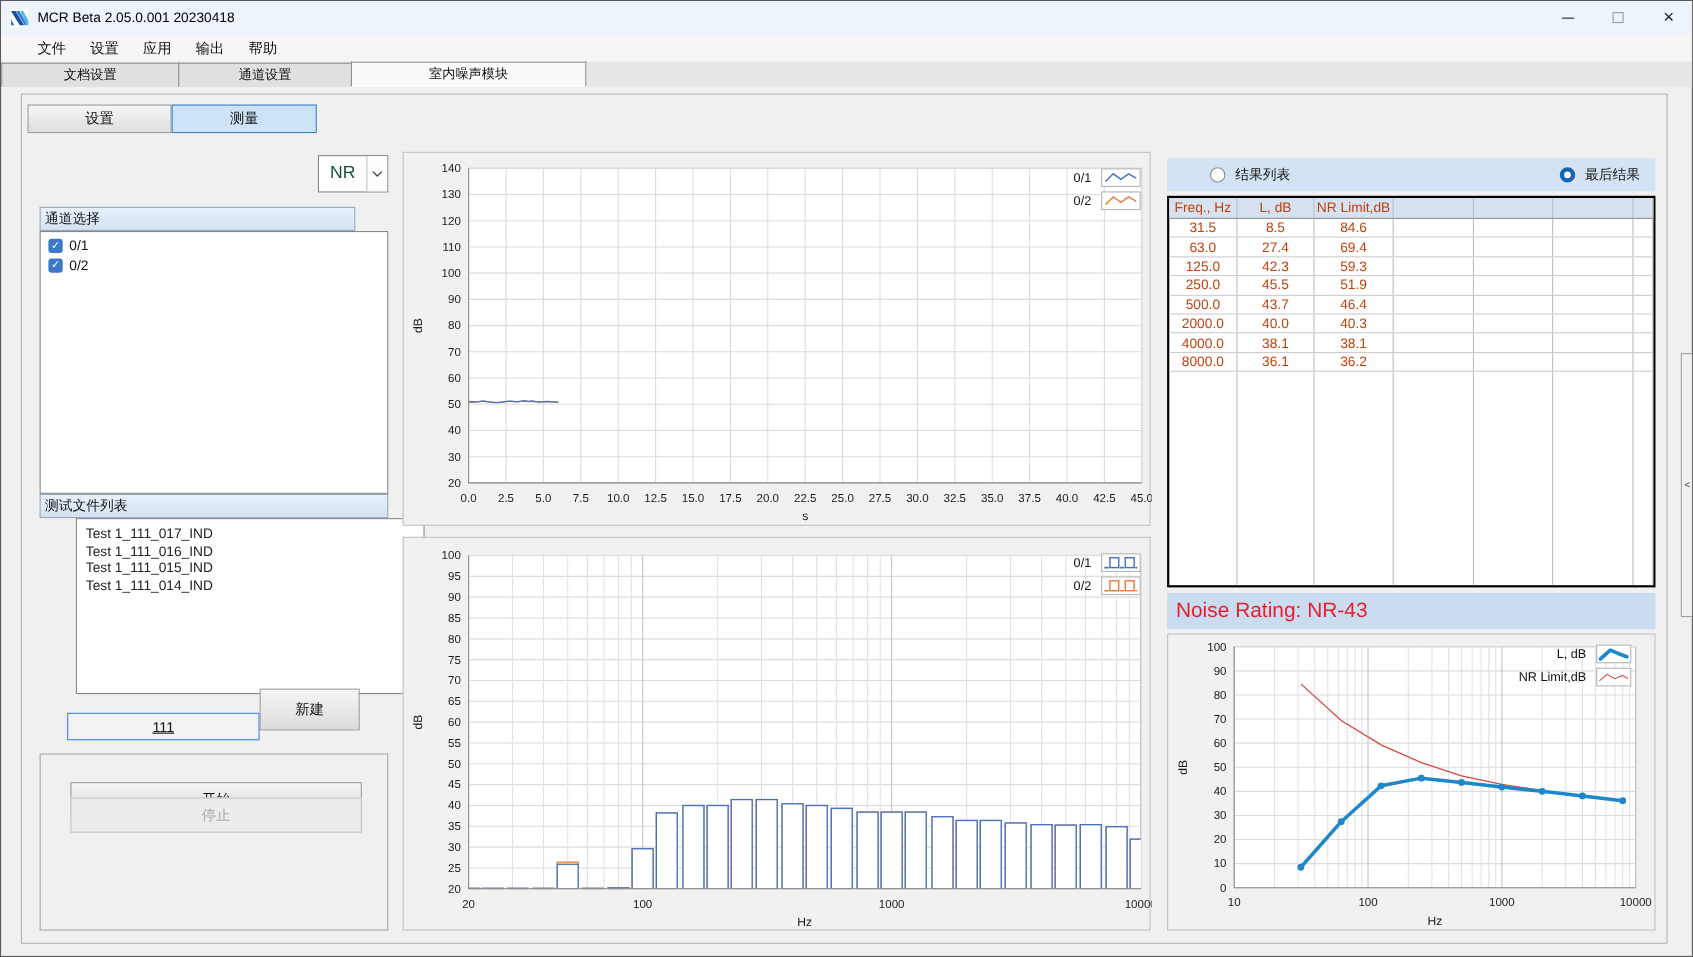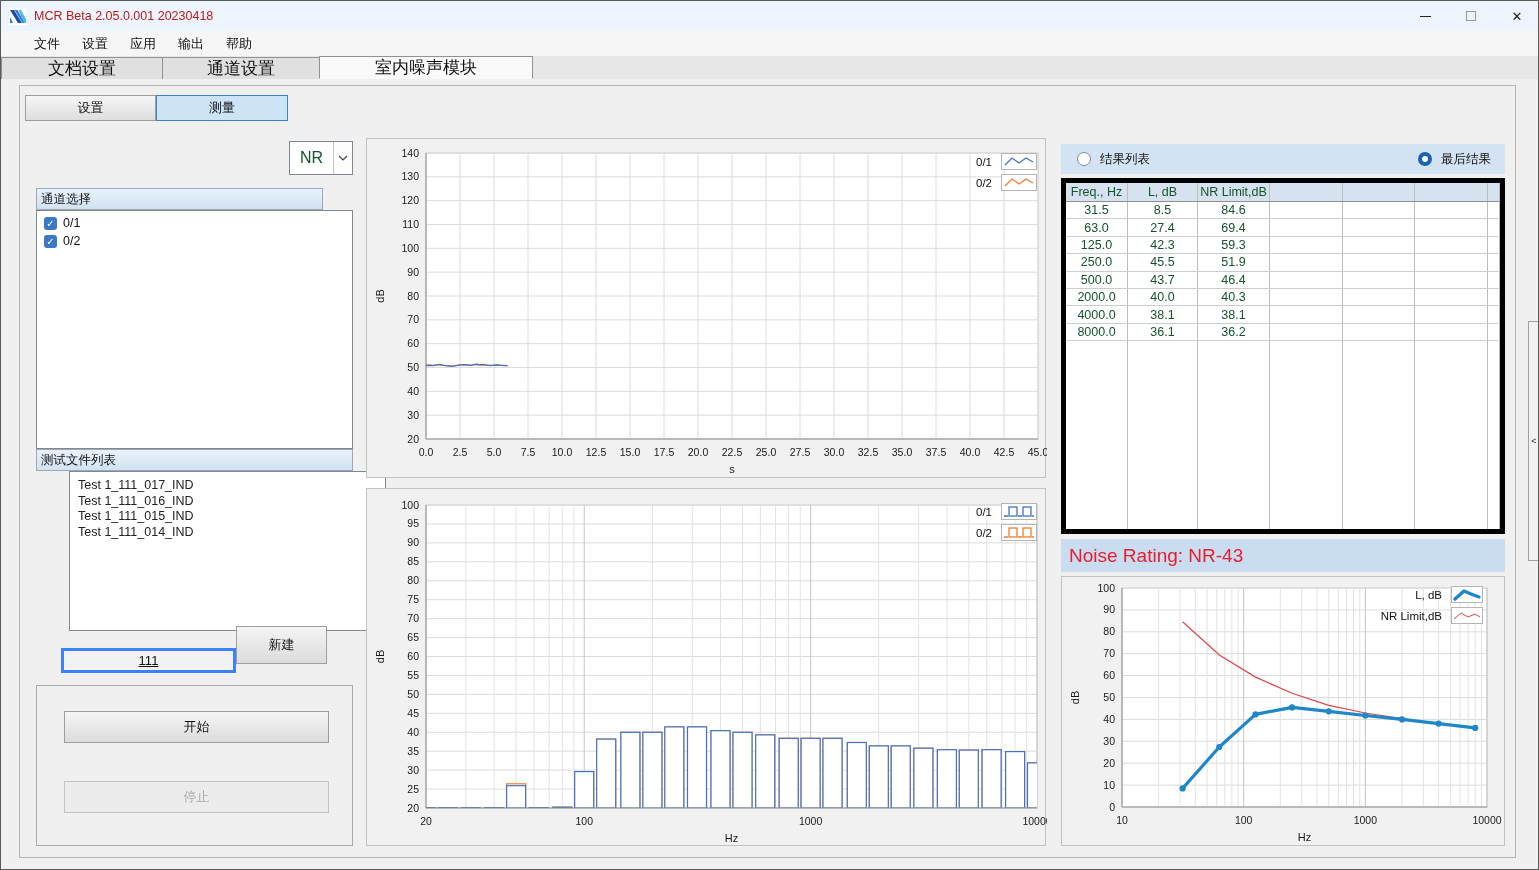--- a/index.html
+++ b/index.html
@@ -5,34 +5,34 @@
   html,body{margin:0;padding:0;background:#d8d8d8;}
   *{box-sizing:border-box;}
   body{font-family:"Liberation Sans","DejaVu Sans",sans-serif;}
   .win{position:relative;width:1539px;height:870px;background:#f0f0f0;overflow:hidden;
        border:1px solid #5a5a5a;}
   .abs{position:absolute;}
 
   
   .titlebar{left:0;top:0;width:1539px;height:30px;background:#edf4fb;display:flex;align-items:center;}
   .app-icon{margin-left:8px;width:17px;height:17px;}
-  .title-text{margin-left:8px;font-size:12.5px;color:#b91c1c;}
+  .title-text{margin-left:8px;font-size:12.5px;color:#000000;}
   .wincontrols{position:absolute;right:0;top:0;height:30px;display:flex;}
   .wbtn{width:46px;height:30px;display:flex;align-items:center;justify-content:center;font-size:13px;color:#222;}
   .wbtn .sq{width:10px;height:10px;border:1px solid #9a9a9a;}
   .wbtn .mi{width:11px;height:0;border-top:1.4px solid #222;}
 
   
   .menubar{left:0;top:30px;width:1539px;height:25px;background:#f6f6f6;display:flex;align-items:center;padding-left:22px;}
   .menu-item{padding:2px 11px;font-size:13px;color:#111;}
 
   
   .tabstrip{left:0;top:55px;width:1539px;height:23px;background:#e7e7e7;display:flex;align-items:flex-end;}
   .tab{height:22px;border:1px solid #919191;border-bottom:none;background:#e0e0e0;
-       display:flex;align-items:center;justify-content:center;font-size:17px;color:#111;margin-right:-1px;}
+       display:flex;align-items:center;justify-content:center;font-size:12px;color:#111;margin-right:-1px;}
   .tab.active{background:#fafafa;height:23px;border-bottom:1px solid #fafafa;position:relative;z-index:2;}
 
   
   .module{left:18px;top:84px;width:1497px;height:773px;background:#f0f0f0;border:1px solid #b5b5b5;}
 
   .subtab{height:26px;display:flex;align-items:center;justify-content:center;font-size:13px;color:#111;
           background:linear-gradient(#f6f6f6,#dedede);border:1px solid #9d9d9d;}
   .subtab.active{background:#cde4f7;border:1px solid #3f83cd;}
 
   
@@ -53,25 +53,25 @@
 
   
   .chart-panel{background:#f1f1f1;border:1px solid #c2c2c2;}
   svg text{font-family:"Liberation Sans","DejaVu Sans",sans-serif;fill:#1a1a1a;}
   .legend{position:absolute;display:flex;flex-direction:column;}
   .legend-row{display:flex;align-items:center;justify-content:flex-end;gap:9px;height:21px;}
   .legend-label{font-size:11.5px;color:#111;}
   .legend-icon{width:36px;height:17px;background:#fff;border:1px solid #b5b5b5;display:flex;align-items:center;justify-content:center;}
 
   
-  .radio-strip{background:#d4e3f3;display:flex;align-items:center;font-size:12.5px;color:#111;}
+  .radio-strip{background:#d4e3f3;display:flex;align-items:center;font-size:12.5px;color:#111;padding-left:23px;}
   .radio{width:14px;height:14px;border-radius:50%;}
   .radio.off{border:1px solid #8a8a8a;background:#fdfdfd;}
   .radio.on{border:4px solid #1863b4;background:#fff;}
-  .rtable{display:flex;flex-direction:column;background:#fff;border:5px solid #000000;font-size:12.5px;color:#14532d;
+  .rtable{display:flex;flex-direction:column;background:#fff;border:2px solid #000000;font-size:12.5px;color:#c2410c;
           --cols:62px 70px 72px 73px 72px 73px 1fr;}
   .trow{display:grid;grid-template-columns:var(--cols);}
   .trow>div{border-right:1px solid #bdbdbd;display:flex;align-items:center;justify-content:center;}
   .thead{height:19px;background:#d6e2f0;border-bottom:1px solid #8f8f8f;}
   .tdata{height:17.4px;border-bottom:1px solid #cdcdcd;}
   .tfill{flex:1;}
   .noise-strip{background:#c9dcf0;display:flex;align-items:center;}
   .noise-text{font-size:19px;color:#ea1d2d;padding-left:8px;}
 
   .edge-strip{background:#f1f1f1;border:1px solid #a0a0a0;display:flex;align-items:center;justify-content:center;
@@ -153,32 +153,32 @@
   <div class="abs hdr-strip" style="left:35px;top:448px;width:317px;height:22px;">
     <span>测试文件列表</span>
   </div>
   <div class="abs listbox" style="left:35px;top:470px;width:317px;height:160px;padding-top:6px;margin-left:33px;" id="file-list">
       <div class="file-item">Test 1_111_017_IND</div>
       <div class="file-item">Test 1_111_016_IND</div>
       <div class="file-item">Test 1_111_015_IND</div>
       <div class="file-item">Test 1_111_014_IND</div>
     </div>
 
-  <div class="abs" style="left:60px;top:647px;width:175px;height:25px;background:#f2f2f2;border:3px solid #3b82f6;display:flex;align-items:center;justify-content:center;font-size:13px;color:#111;text-decoration:underline;">
+  <div class="abs" style="left:60px;top:647px;width:175px;height:25px;background:#f2f2f2;border:1px solid #3b82f6;display:flex;align-items:center;justify-content:center;font-size:13px;color:#111;text-decoration:underline;">
     <span>111</span>
   </div>
   <div class="abs btn" style="left:235px;top:625px;width:91px;height:38px;font-family:Liberation Serif, serif;">
     <span>新建</span>
   </div>
 
   <div class="abs groupbox" style="left:35px;top:684px;width:317px;height:161px;"></div>
   <div class="abs btn" style="left:63px;top:710px;width:265px;height:32px;">
     <span>开始</span>
   </div>
-  <div class="abs btn disabled" style="left:63px;top:780px;width:265px;height:32px;">
+  <div class="abs btn disabled" style="left:63px;top:724px;width:265px;height:32px;">
     <span>停止</span>
   </div>
 
   <div class="abs chart-panel" style="left:365px;top:137px;width:680px;height:340px;" id="chart-time"><svg width="680" height="340">
         <rect x="59" y="14" width="612" height="286" fill="#ffffff" stroke="#cfcfcf"></rect>
         <line x1="93" y1="14" x2="93" y2="300" stroke="#dcdcdc"></line>
         <line x1="127" y1="14" x2="127" y2="300" stroke="#dcdcdc"></line>
         <line x1="161" y1="14" x2="161" y2="300" stroke="#dcdcdc"></line>
         <line x1="195" y1="14" x2="195" y2="300" stroke="#dcdcdc"></line>
         <line x1="229" y1="14" x2="229" y2="300" stroke="#dcdcdc"></line>

